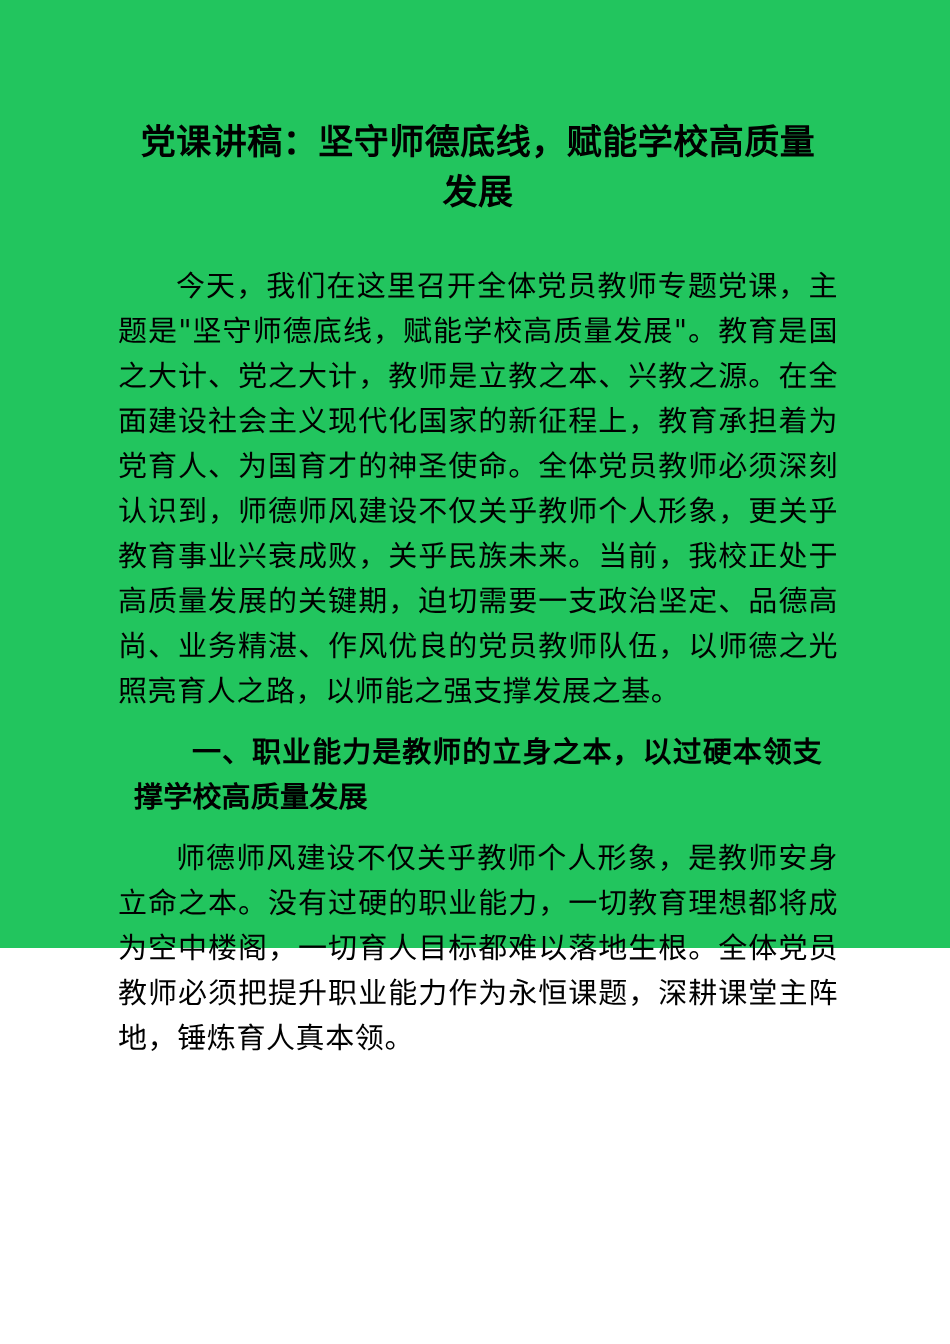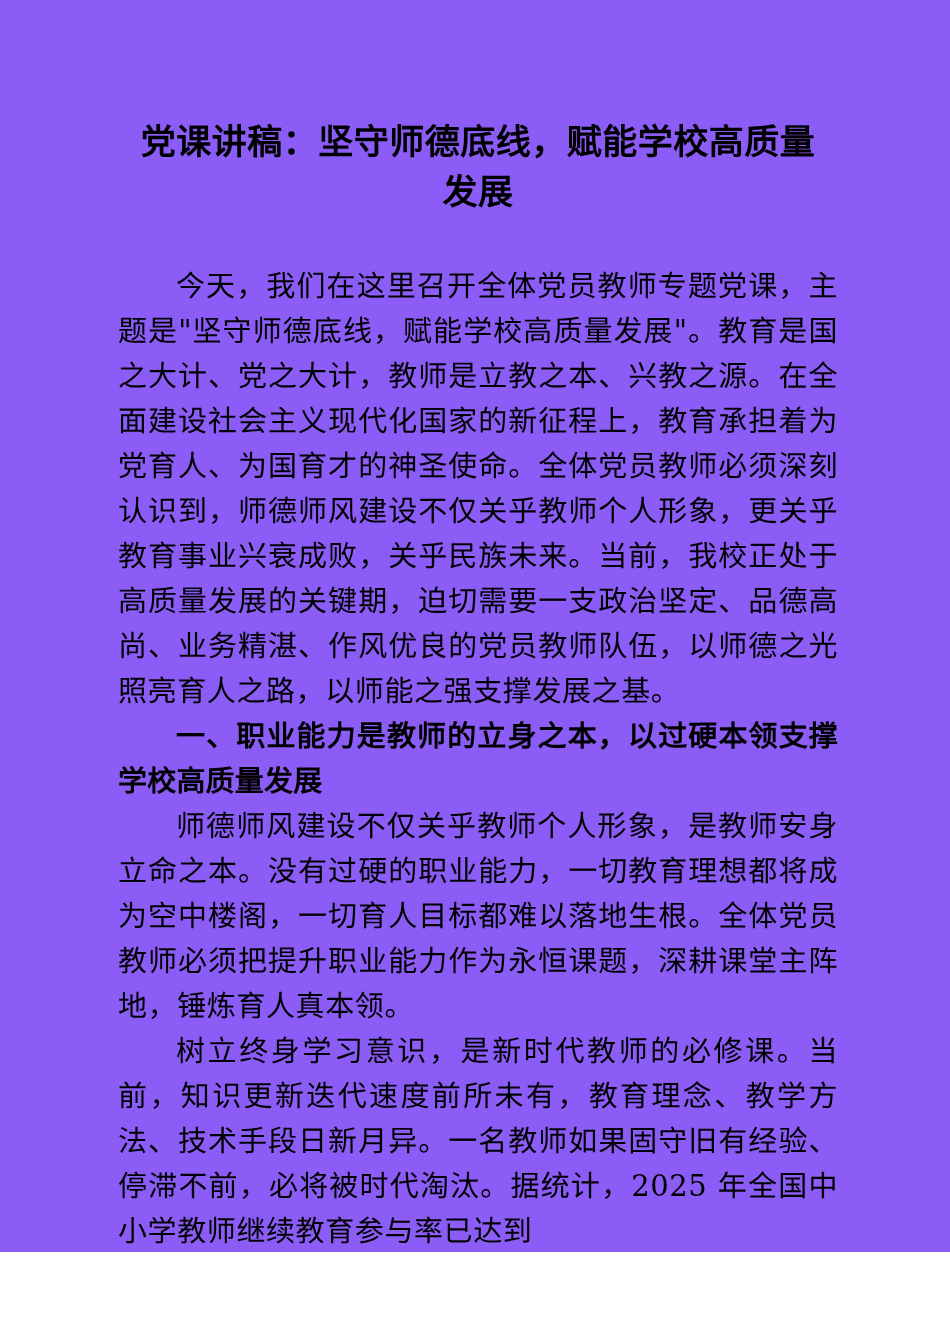--- a/index.html
+++ b/index.html
@@ -14,24 +14,24 @@
     height: 1344px;
     overflow: hidden;
     font-family: "Liberation Serif", "DejaVu Serif", serif;
     color: #000000;
     -webkit-font-smoothing: antialiased;
   }
 
   .page {
     position: relative;
     width: 950px;
-    height: 1252px;
+    height: 948px;
     box-sizing: border-box;
     padding: 0;
-    background: #8b5cf6;
+    background: #22c55e;
   }
 
   .content {
     position: absolute;
     left: 118px;
     top: 118px;
     width: 720px;
   }
 
   
@@ -69,21 +69,21 @@
   p.para.indent {
     text-indent: 2em;
   }
 
   
   p.section-heading {
     font-family: "Liberation Sans", "DejaVu Sans", sans-serif;
     font-size: 29px;
     line-height: 45px;
     font-weight: bold;
-    margin: 0;
+    margin: 16px;
     padding: 0;
     text-indent: 2em;
     text-align: justify;
     text-justify: inter-character;
     text-align-last: left;
     letter-spacing: 0.2px;
     word-break: break-all;
   }
 
   
@@ -101,17 +101,16 @@
 
     <div class="body-block">
 
 
       <p class="para indent">今天，我们在这里召开全体党员教师专题党课，主题是"坚守师德底线，赋能学校高质量发展"。教育是国之大计、党之大计，教师是立教之本、兴教之源。在全面建设社会主义现代化国家的新征程上，教育承担着为党育人、为国育才的神圣使命。全体党员教师必须深刻认识到，师德师风建设不仅关乎教师个人形象，更关乎教育事业兴衰成败，关乎民族未来。当前，我校正处于高质量发展的关键期，迫切需要一支政治坚定、品德高尚、业务精湛、作风优良的党员教师队伍，以师德之光照亮育人之路，以师能之强支撑发展之基。</p>
 
       <p class="section-heading">一、职业能力是教师的立身之本，以过硬本领支撑学校高质量发展</p>
 
       <p class="para indent">师德师风建设不仅关乎教师个人形象，是教师安身立命之本。没有过硬的职业能力，一切教育理想都将成为空中楼阁，一切育人目标都难以落地生根。全体党员教师必须把提升职业能力作为永恒课题，深耕课堂主阵地，锤炼育人真本领。</p>
 
-      <p class="para indent">树立终身学习意识，是新时代教师的必修课。当前，知识更新迭代速度前所未有，教育理念、教学方法、技术手段日新月异。一名教师如果固守旧有经验、停滞不前，必将被时代淘汰。据统计，2025 年全国中小学教师继续教育参与率已达到</p>
 
     </div>
   </div>
 </div>
 
 </body></html>

